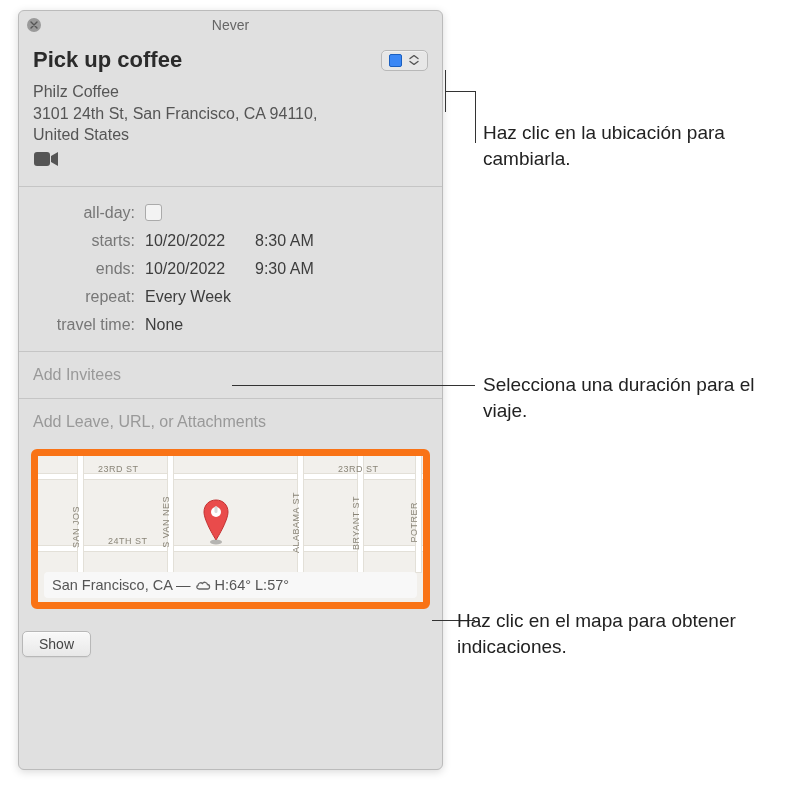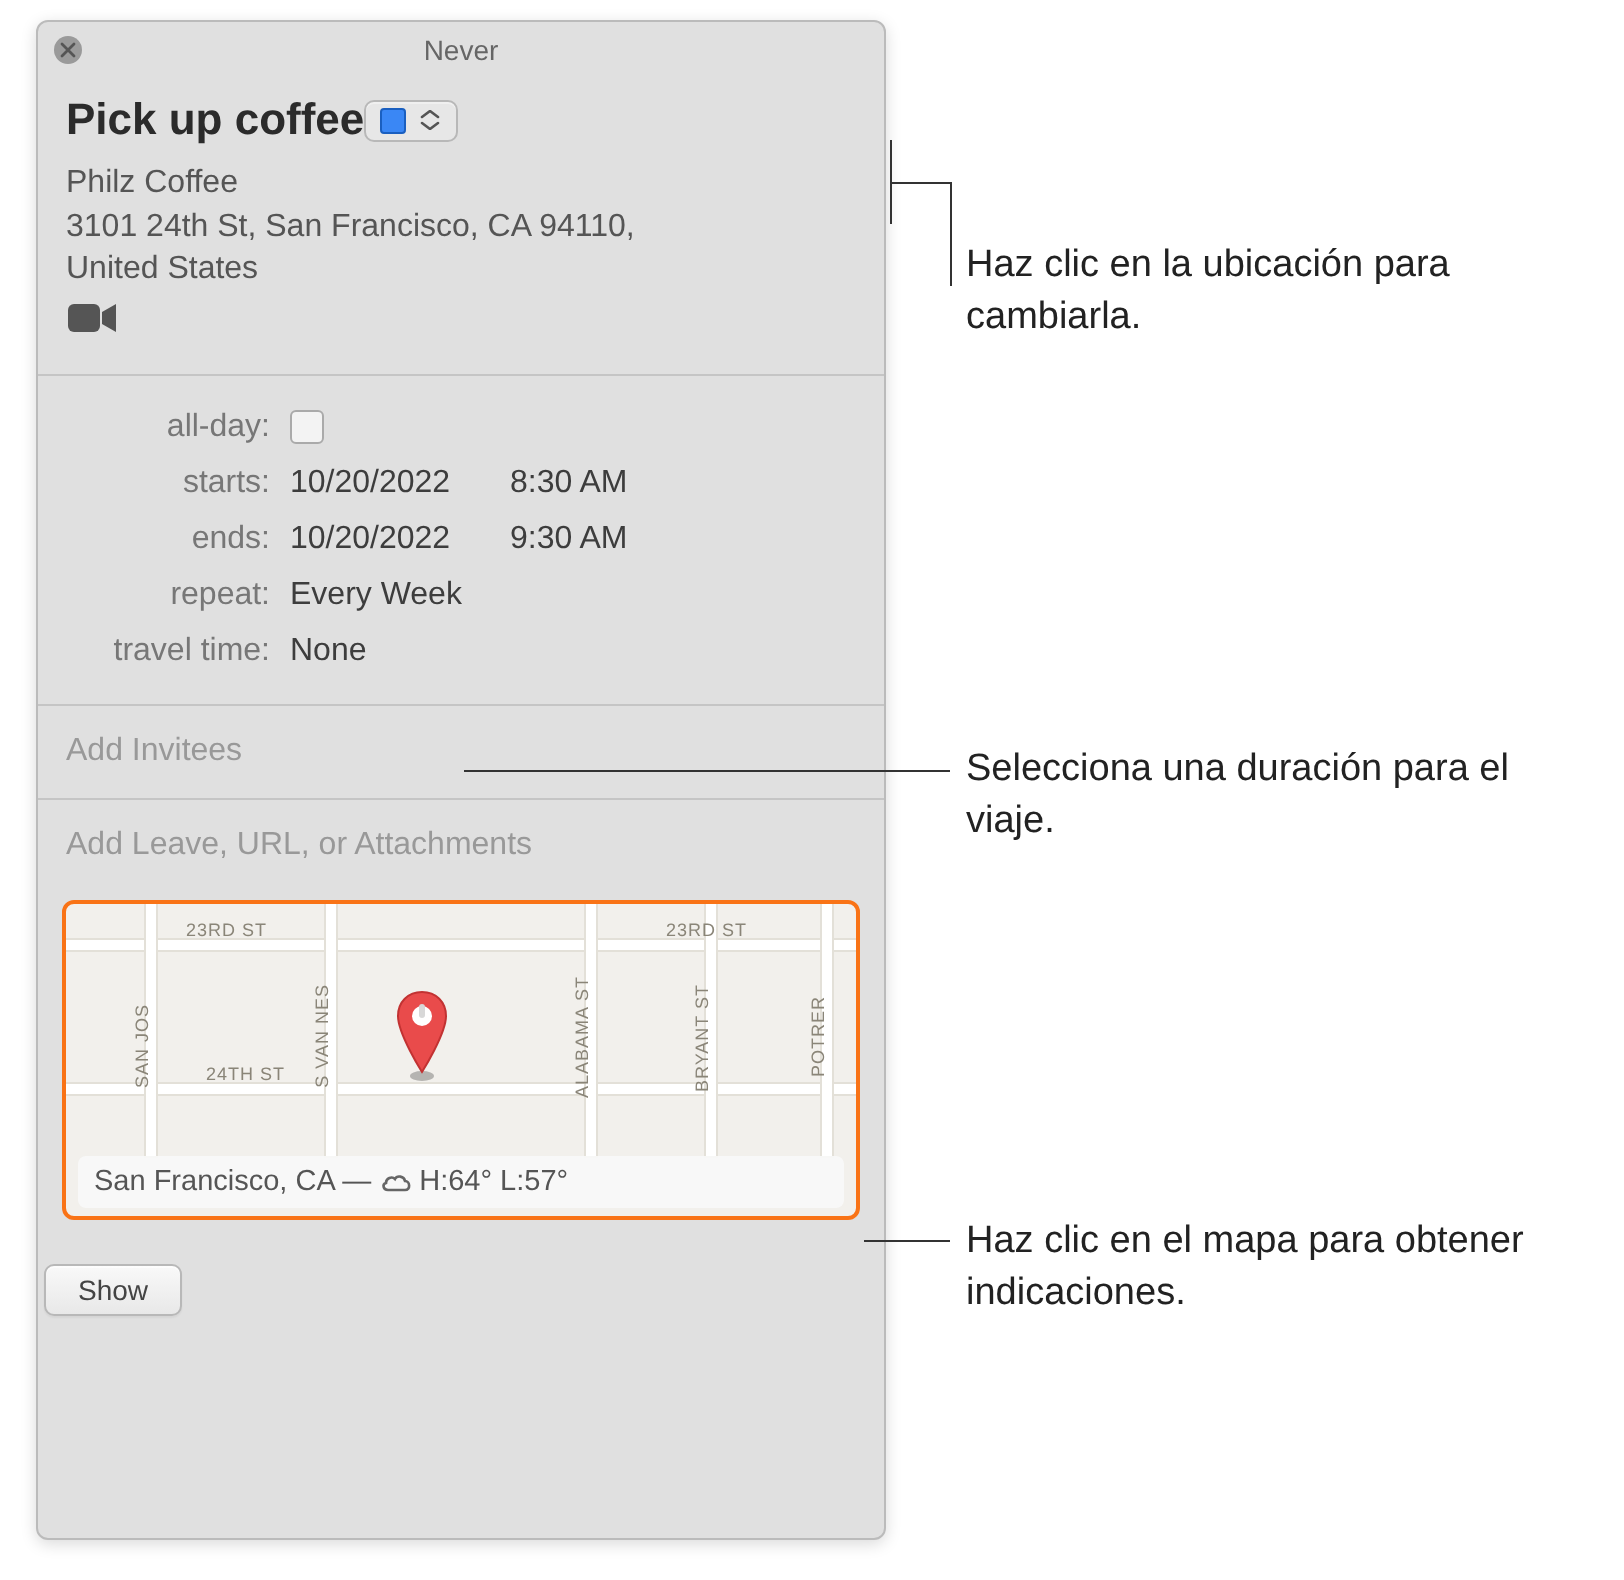--- a/index.html
+++ b/index.html
@@ -41,20 +41,21 @@
     cursor: pointer;
   }
   .close-btn svg { width: 8px; height: 8px; }
   .header {
     padding: 8px 14px 14px 14px;
     border-bottom: 1px solid #c5c5c5;
   }
   .header-row1 {
     display: flex;
     align-items: center;
+    justify-content: space-between;
   }
   .event-title {
     font-size: 22px;
     font-weight: 600;
     color: #2b2b2b;
   }
   .calendar-picker {
     display: flex;
     align-items: center;
     gap: 6px;
@@ -118,21 +119,21 @@
     border-bottom: 1px solid #c5c5c5;
     padding: 14px;
     font-size: 16px;
     color: #999;
     cursor: text;
   }
   .map-section { padding: 12px; }
   .map {
     width: 100%;
     height: 160px;
-    border: 2px solid #f97316;
+    border: 7px solid #f97316;
     border-radius: 6px;
     background: #f2f0ec;
     position: relative;
     overflow: hidden;
     cursor: pointer;
   }
   .map-grid {
     position: absolute; inset:0;
   }
   .road-h { position:absolute; left:0; right:0; height:5px; background:#fff; box-shadow: 0 0 0 1px #e3e0d8; }
@@ -302,13 +303,13 @@
 <div class="tick" style="left:445px;top:100px"></div>
 <div class="callout-line" style="left:445px;top:76px;width:1px;height:30px;background:#333"></div>
 <div class="callout-line" style="left:445px;top:91px;width:30px"></div>
 <div class="callout-line" style="left:475px;top:91px;width:1px;height:52px;background:#333"></div>
 <div class="callout" style="left:483px;top:120px">Haz clic en la ubicación para cambiarla.</div>
 
 <div class="callout-line" style="left:232px;top:385px;width:243px"></div>
 <div class="callout" style="left:483px;top:372px">Selecciona una duración para el viaje.</div>
 
 <div class="callout-line" style="left:432px;top:620px;width:43px"></div>
-<div class="callout" style="left:483px;top:608px">Haz clic en el mapa para obtener indicaciones.</div>
+<div class="callout" style="left:457px;top:608px">Haz clic en el mapa para obtener indicaciones.</div>
 
 </body></html>

